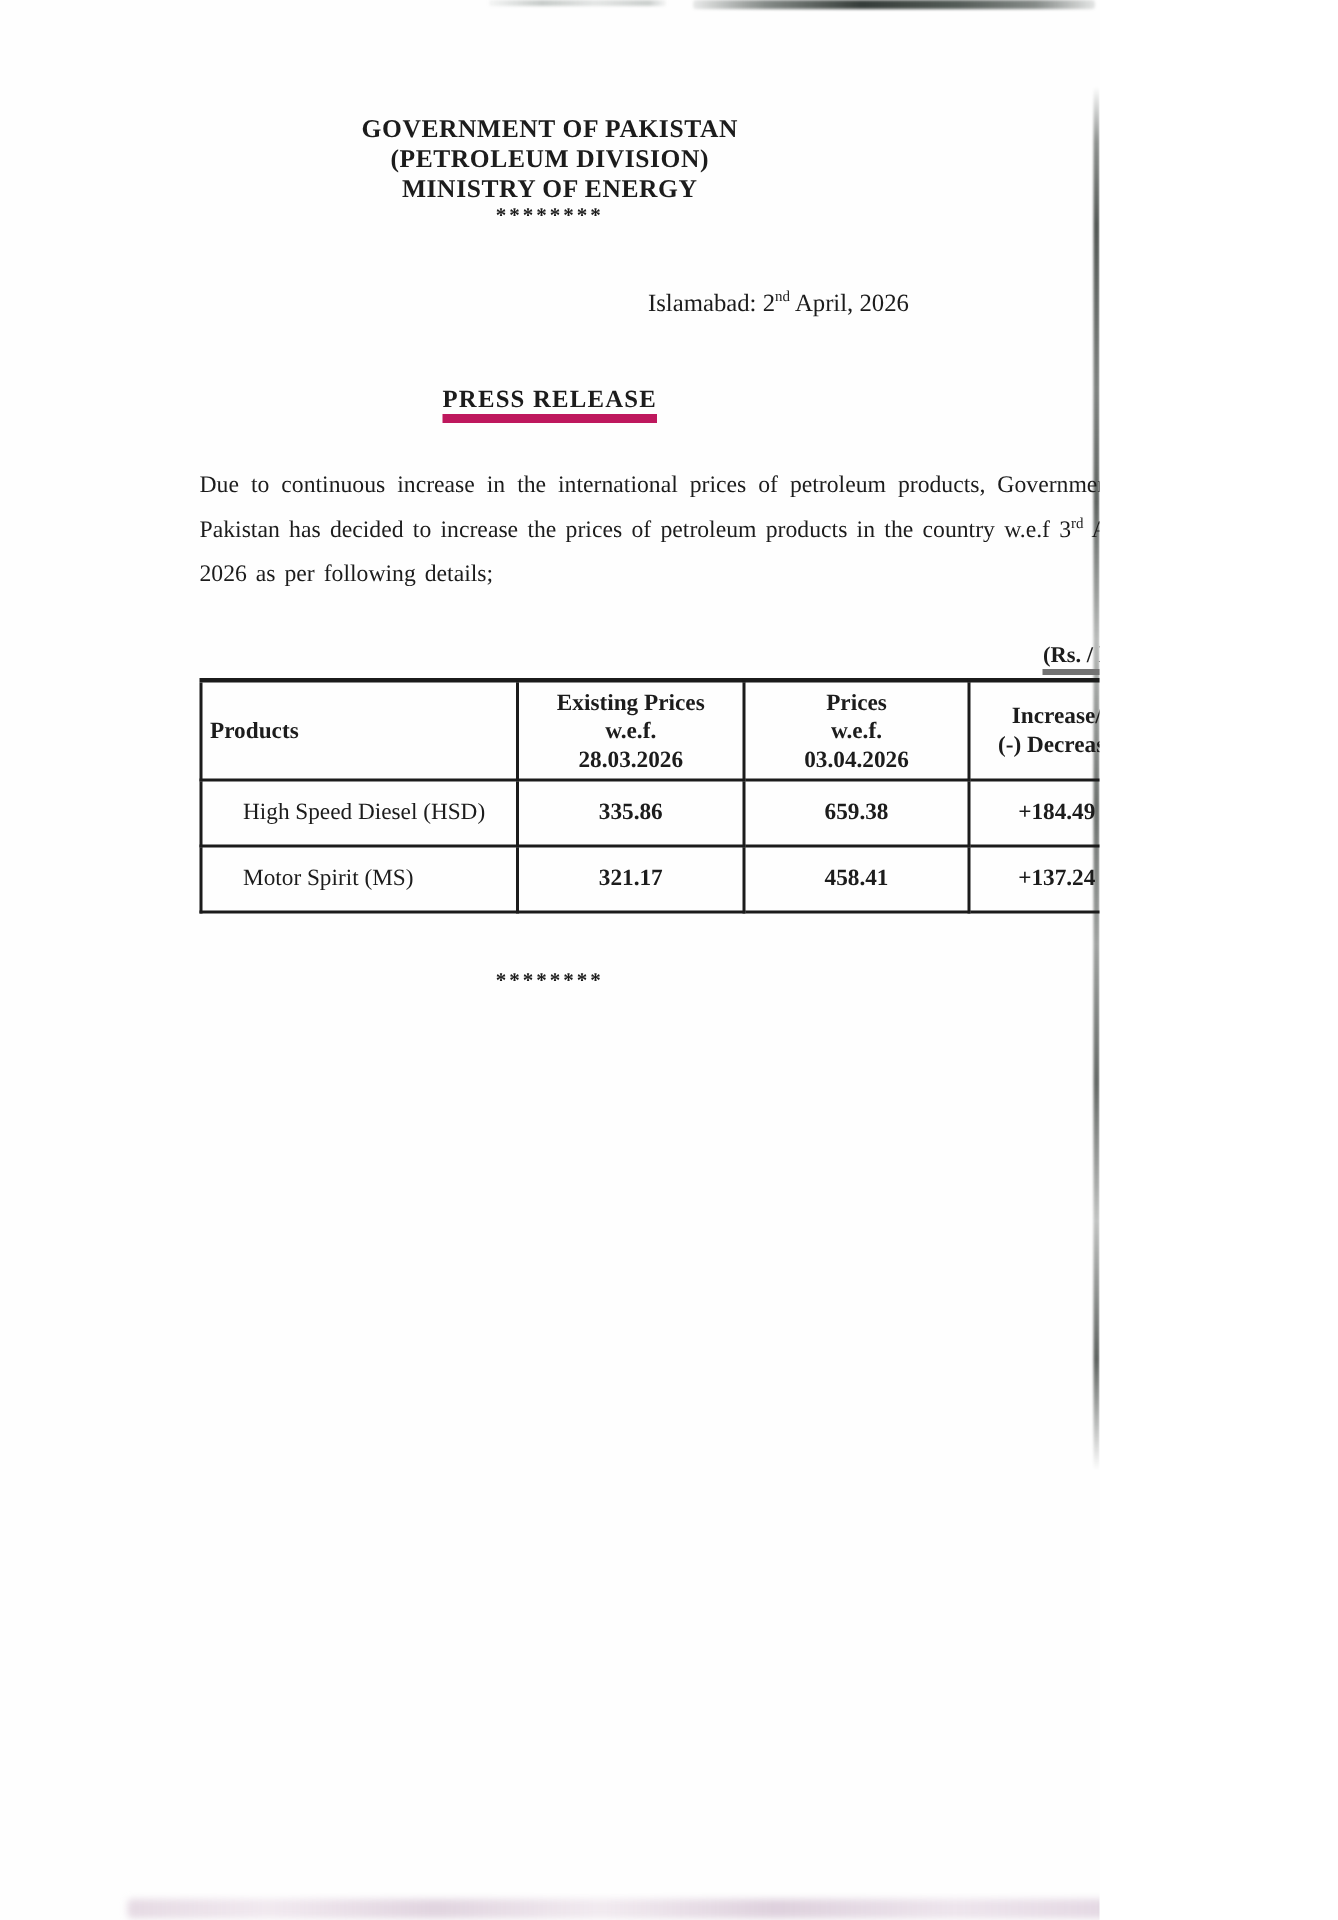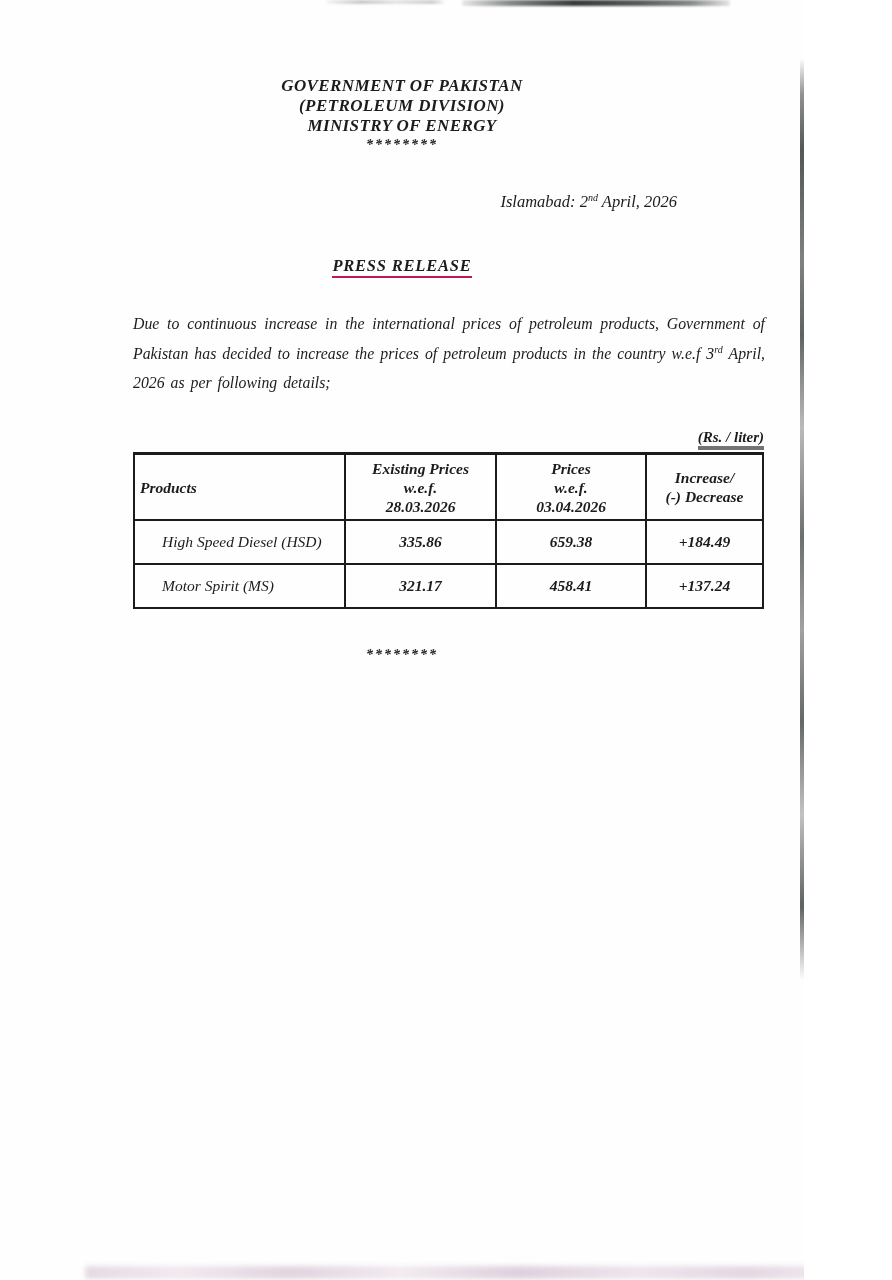--- a/index.html
+++ b/index.html
@@ -2,27 +2,26 @@
 <html><head>
 <meta charset="utf-8">
 <style>
   html, body {
     margin: 0;
     padding: 0;
     background: #ffffff;
   }
   .page {
     position: relative;
-    width: 804px;
+    width: 733px;
     height: 1280px;
     background: #fefefe;
     overflow: hidden;
     font-family: "Liberation Serif", "DejaVu Serif", serif;
     color: #1c1c1c;
-    font-style: italic;
   }
 
   
   .artifact-top-dark {
     position: absolute;
     top: 0; left: 462px;
     width: 268px; height: 6px;
     background: linear-gradient(90deg,
       rgba(40,52,46,0.10) 0%,
       rgba(34,44,39,0.55) 18%,
@@ -113,21 +112,21 @@
   .press-title {
     position: absolute;
     top: 256px; left: 0;
     width: 100%;
     text-align: center;
   }
   .press-title span {
     font-weight: bold;
     font-size: 16.5px;
     letter-spacing: 0.8px;
-    border-bottom: 2px solid #be185d;
+    border-bottom: 6px solid #be185d;
     padding-bottom: 1px;
   }
 
   .paragraph {
     position: absolute;
     top: 309px; left: 133px;
     width: 632px;
     font-size: 15.8px;
     line-height: 29.5px;
     text-align: justify;

